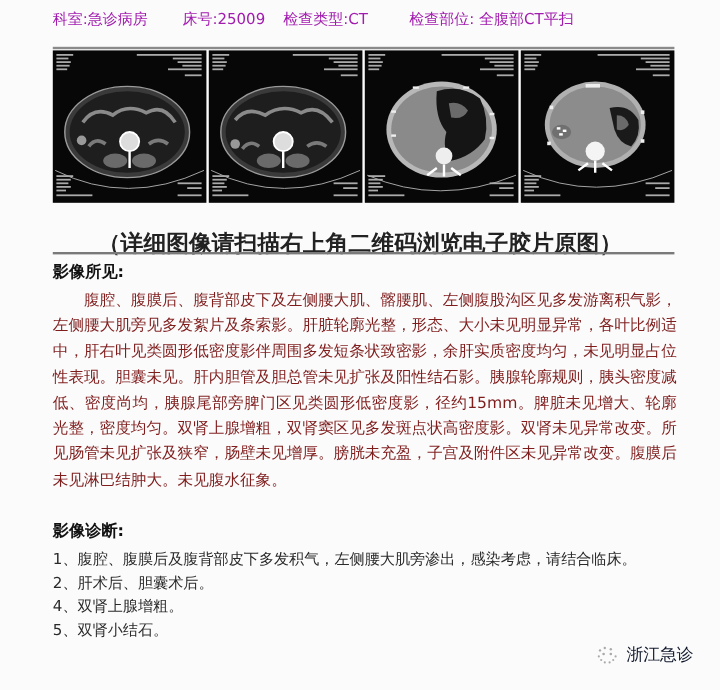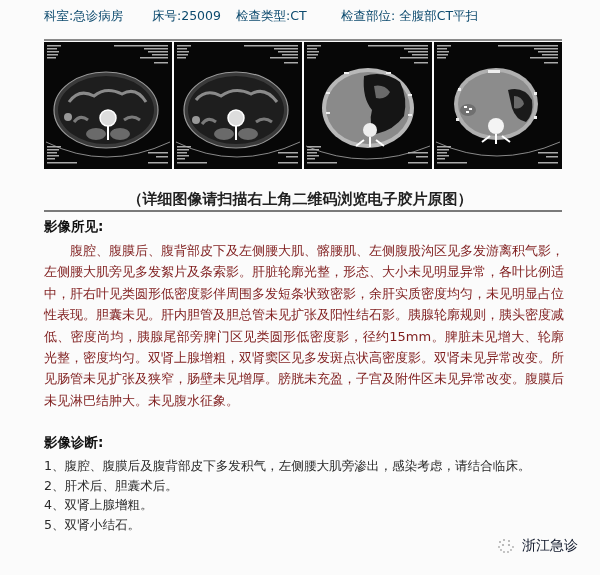--- a/index.html
+++ b/index.html
@@ -5,21 +5,21 @@
   html, body { margin: 0; padding: 0; }
   body {
     width: 600px; height: 575px; overflow: hidden;
     background: #fbfbfb;
     font-family: "DejaVu Sans", "Liberation Sans", sans-serif;
     color: #222;
     position: relative;
   }
   .header {
     position: absolute; left: 44px; top: 5px; width: 520px; height: 22px;
-    font-size: 12.5px; color: #0c4a6e;
+    font-size: 12.5px; color: #a21caf;
   }
   .header span { position: absolute; top: 3px; white-space: nowrap; }
   .h-dept { left: 0; }
   .h-bed { left: 108px; }
   .h-type { left: 192px; }
   .h-part { left: 297px; }
   .rule {
     position: absolute; left: 44px; width: 518px; height: 2px; background: #8a8a8a;
   }
   .rule.top { top: 39px; }
@@ -29,21 +29,21 @@
     position: absolute; left: 44px; top: 42px; width: 518px; height: 127px;
     display: flex; gap: 2px;
   }
   .ct {
     flex: 1; background: #070707; position: relative; overflow: hidden;
   }
   .ct svg { position: absolute; left: 0; top: 0; width: 100%; height: 100%; }
 
   .caption {
     position: absolute; left: 0; width: 600px; top: 190px; text-align: center;
-    font-size: 15px; font-weight: bold; color: #222;
+    font-size: 19px; font-weight: bold; color: #222;
   }
   .sec-title {
     position: absolute; left: 44px; font-size: 13.5px; font-weight: bold; color: #111;
   }
   .sec-title.findings { top: 218px; }
   .sec-title.diag { top: 434px; }
 
   .findings-body {
     position: absolute; left: 44px; top: 240px; width: 520px;
     font-size: 13px; line-height: 21.4px; color: #7f1d1d; text-indent: 26px;

